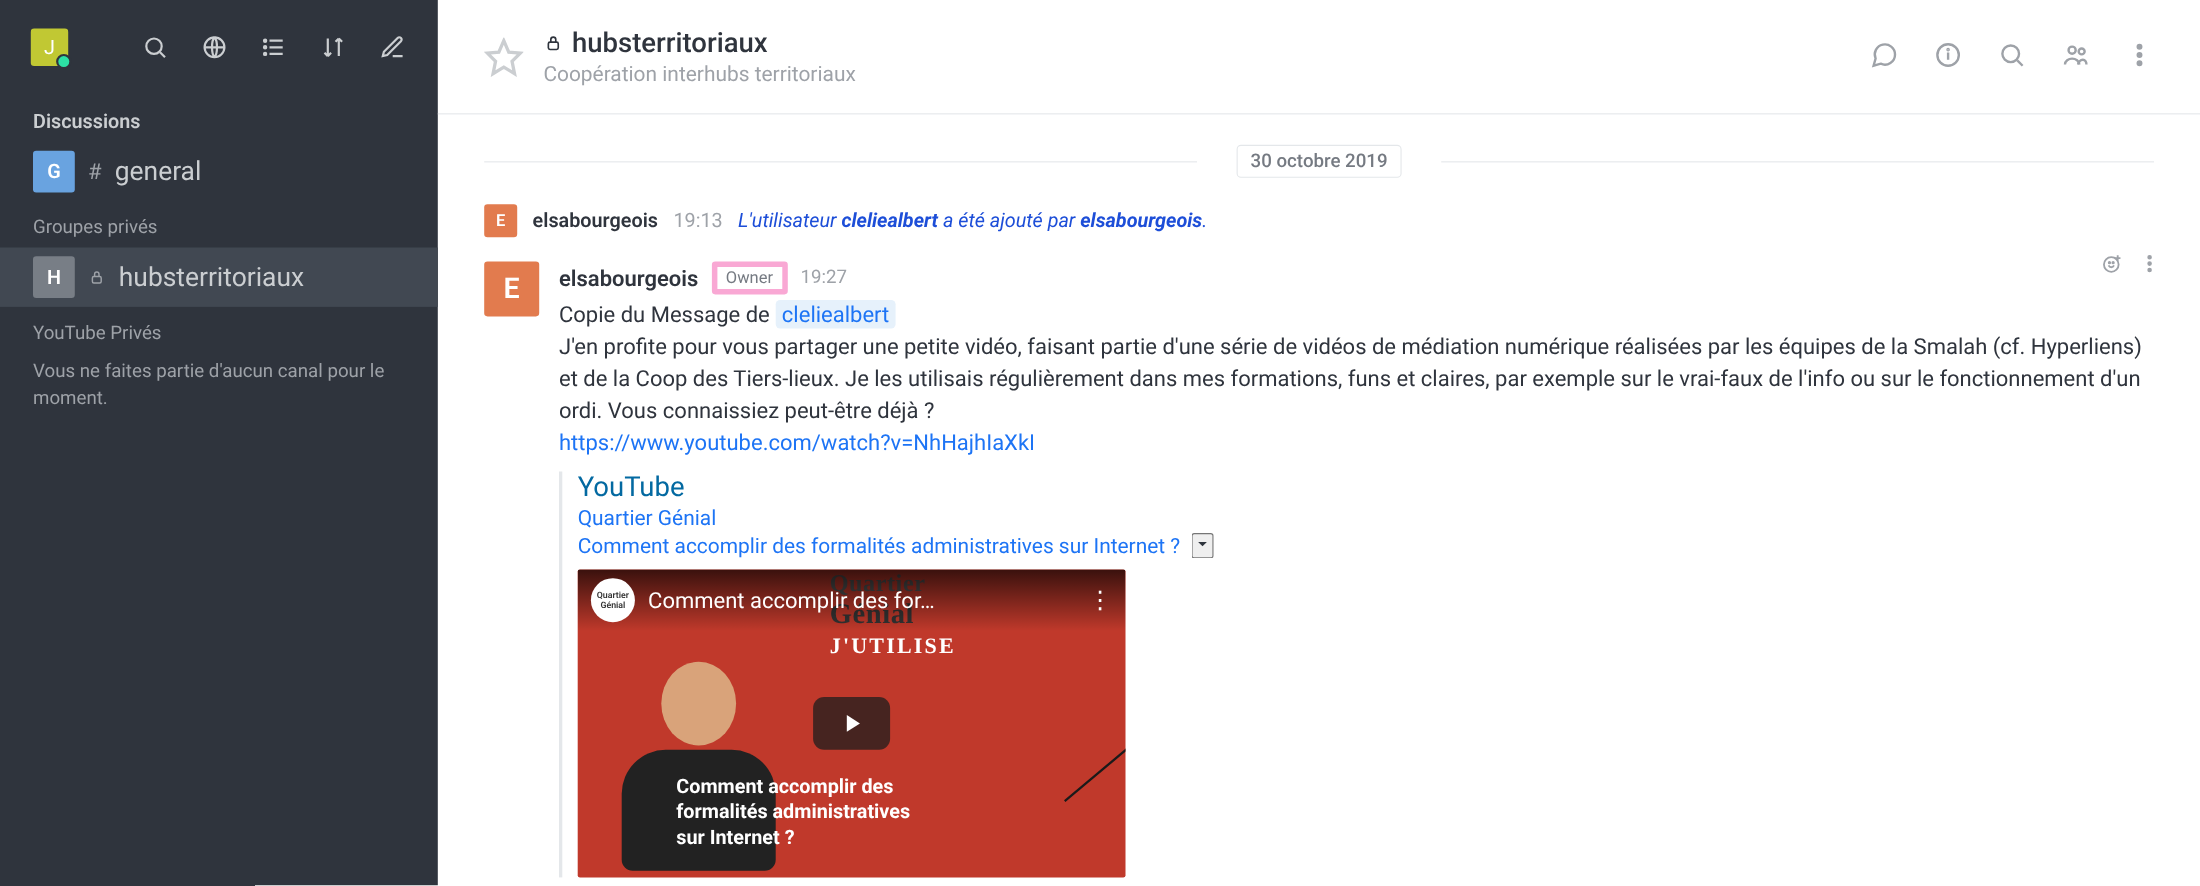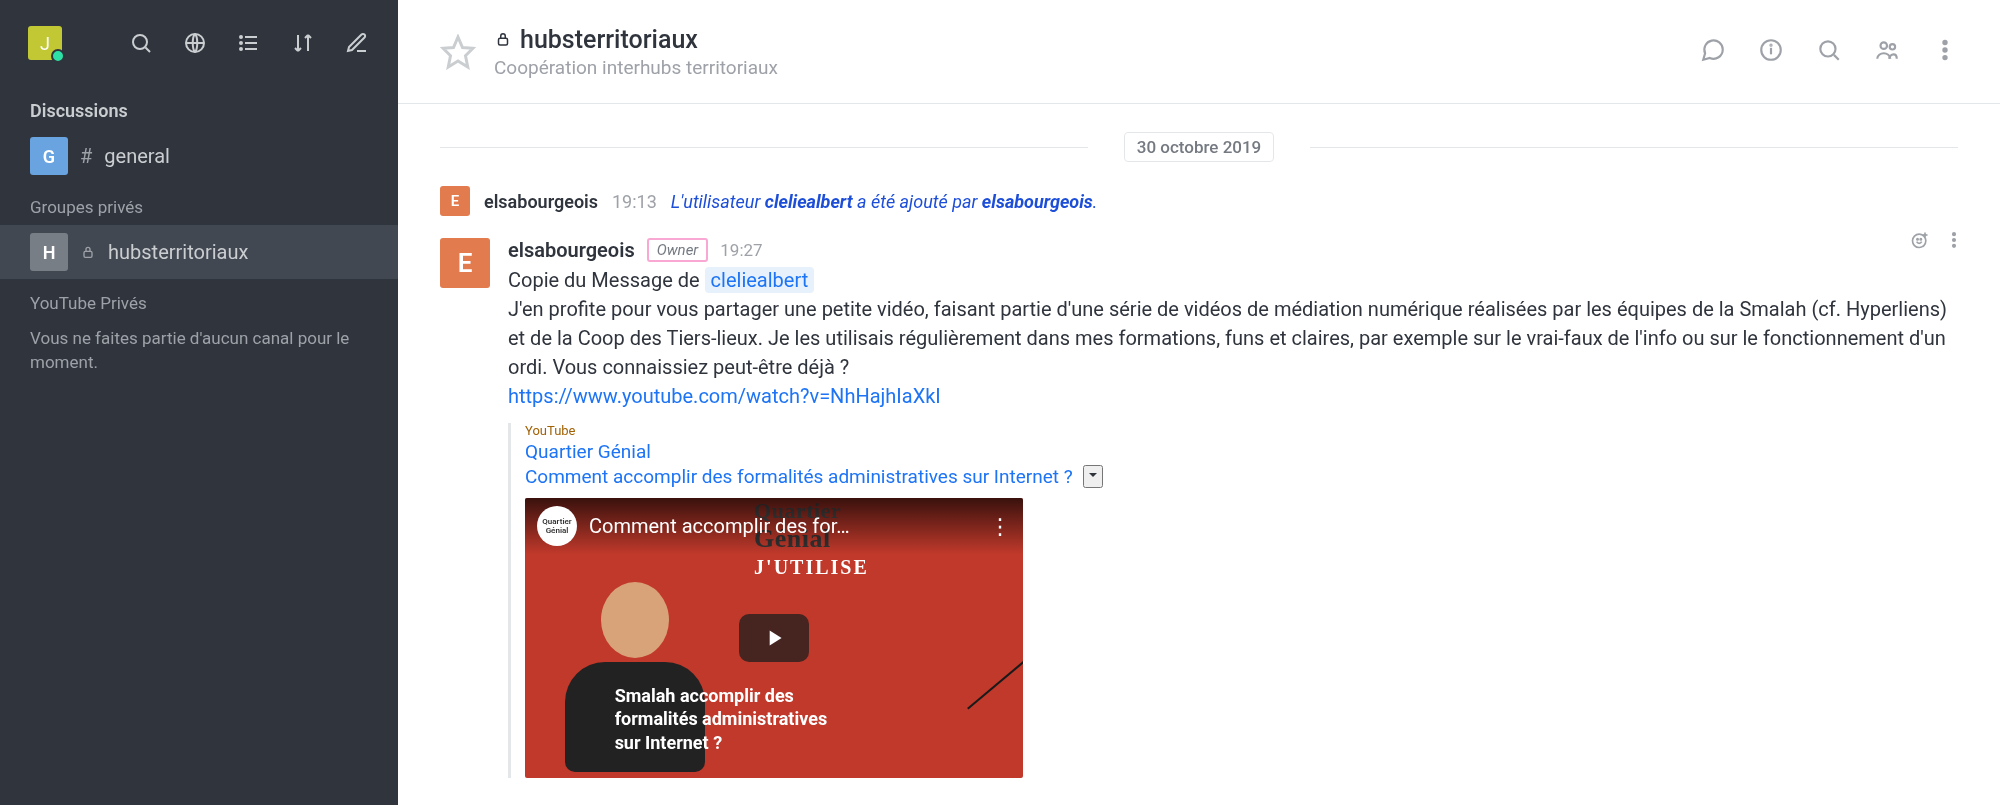--- a/index.html
+++ b/index.html
@@ -65,21 +65,21 @@
 .channel-item.active{background:#414852;}
 .channel-badge{
   width:38px;height:38px;border-radius:3px;
   display:flex;align-items:center;justify-content:center;
   font-weight:600;color:#fff;font-size:18px;
 }
 .badge-g{background:#69a3e0;}
 .badge-h{background:#787e86;}
 .hash-icon{color:#9ea2a8;font-size:20px;}
 .lock-small{width:16px;height:16px;stroke:#9ea2a8;fill:none;stroke-width:2;}
-.channel-name{font-size:20px;}
+.channel-name{font-size:24px;}
 .empty-text{padding:6px 30px;font-size:17px;color:#9ea2a8;line-height:1.4;}
 
 .main{flex:1;display:flex;flex-direction:column;height:100%;}
 .topbar{
   display:flex;align-items:center;
   height:104px;
   padding:0 42px;
   gap:18px;
   border-bottom:1px solid #e4e7ea;
 }
@@ -113,31 +113,31 @@
 .avatar{width:30px;height:30px;border-radius:3px;background:#e27b4e;color:#fff;display:flex;align-items:center;justify-content:center;font-weight:600;font-size:15px;}
 .avatar-lg{width:50px;height:50px;font-size:26px;}
 .sys-user{font-weight:600;color:#2f343d;}
 .sys-time{color:#9ea2a8;}
 .sys-text{color:#1d4ed8;font-style:italic;}
 
 .message{display:flex;gap:18px;padding:14px 0;position:relative;}
 .msg-body{flex:1;}
 .msg-header{display:flex;align-items:center;gap:12px;}
 .msg-author{font-weight:600;font-size:20px;color:#2f343d;}
-.role-badge{border:2px solid #f9a8d4;border-radius:3px;padding:1px 8px;font-size:15px;color:#757a82;font-style:italic;}
+.role-badge{border:5px solid #f9a8d4;border-radius:3px;padding:1px 8px;font-size:15px;color:#757a82;}
 .msg-time{color:#9ea2a8;font-size:17px;}
 .msg-actions{position:absolute;right:-6px;top:6px;display:flex;gap:14px;color:#9ea2a8;}
 .msg-actions button{background:none;border:none;cursor:pointer;color:#9ea2a8;}
 .msg-actions svg{width:20px;height:20px;stroke:currentColor;fill:none;stroke-width:2;}
 .msg-text{font-size:20px;line-height:1.45;margin-top:4px;}
 .mention{background:#e6f1fb;color:#1d74f5;border-radius:4px;padding:1px 6px;cursor:pointer;}
 .link{color:#1d74f5;cursor:pointer;word-break:break-all;}
 
 .embed{border-left:3px solid #e4e7ea;padding-left:14px;margin-top:12px;max-width:640px;}
-.embed-provider{color:#a16207;font-size:13px;}
+.embed-provider{color:#0369a1;font-size:25px;}
 .embed-author{color:#1d74f5;font-size:19px;margin-top:2px;cursor:pointer;}
 .embed-title-row{display:flex;align-items:center;gap:10px;margin-top:2px;}
 .embed-title{color:#1d74f5;font-size:19px;cursor:pointer;}
 .embed-caret svg{width:16px;height:16px;fill:#2f343d;}
 
 .video-thumb{
   margin-top:10px;width:498px;height:280px;
   background:#c0392b;position:relative;border-radius:2px;overflow:hidden;
   cursor:pointer;
 }
@@ -318,21 +318,21 @@
               <span>Quartier</span><br>
               <span style="color:#333;font-size:26px;">Génial</span><br>
               <span style="color:#fff;font-family:Liberation Serif, serif;font-size:20px;letter-spacing:2px;">J'UTILISE</span>
             </div>
             <div class="person">
               <div class="head"></div>
                 <div class="body"></div>
             </div>
             <div class="diag"></div>
             <div class="video-caption">
-              <span>Smalah accomplir des</span><br>
+              <span>Comment accomplir des</span><br>
               <span>formalités administratives</span><br>
               <span>sur Internet ?</span>
             </div>
             <div class="video-header">
               <div class="video-pic">Quartier Génial</div>
               <div class="video-title">Comment accomplir des for…</div>
               <div class="video-kebab">⋮</div>
             </div>
             <div class="video-play">
                 <svg viewBox="0 0 24 24">

